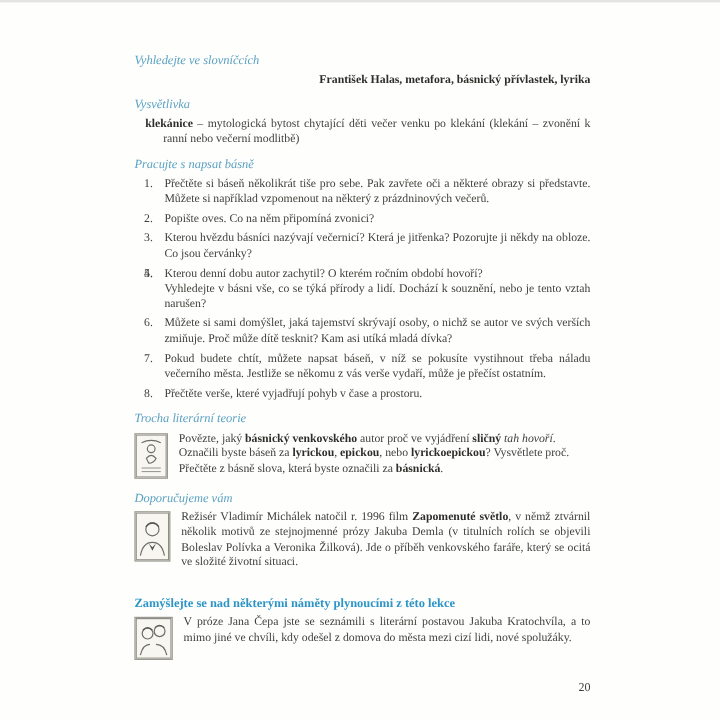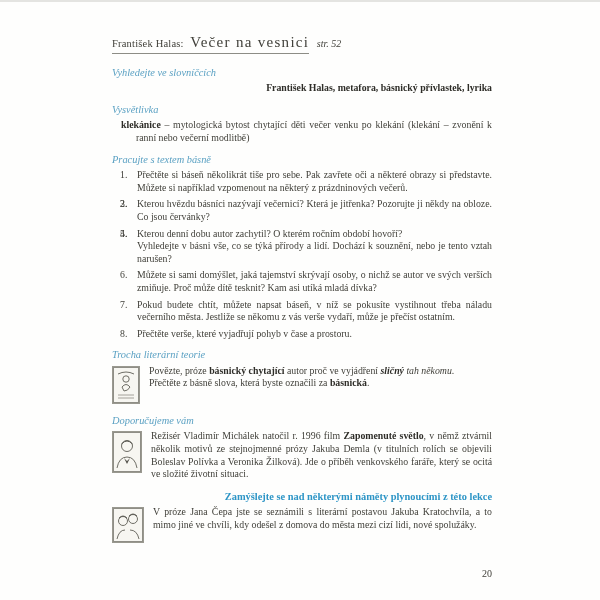--- a/index.html
+++ b/index.html
@@ -7,33 +7,33 @@
     width:600px; height:600px; position:relative; overflow:hidden;
     background:#fefefd;
     font-family:"Liberation Serif", serif;
     color:#41403a;
     border-top:2px solid #e4e4e1;
     box-sizing:border-box;
   }
   .content { position:absolute; left:112px; top:34px; width:380px; font-size:9.8px; line-height:12.6px; }
   b, .b { font-weight:bold; color:#2e2d28; }
   i { font-style:italic; }
-  .bi { font-weight:bold; font-style:italic; color:#2e2d28;margin-top:36px; }
+  .bi { font-weight:bold; color:#2e2d28;margin-top:36px; }
   .just { text-align:justify; }
 
   
   .header { white-space:nowrap; margin-bottom:13px; }
   .header-main { display:inline-block; border-bottom:1px solid #8d8d86; padding-bottom:2px; }
   .author { font-size:10.5px; letter-spacing:0.2px; }
   .title  { font-size:15px; letter-spacing:1.3px; margin-left:4px; }
   .pageref{ font-style:italic; font-size:10px; margin-left:5px; }
 
   
   .sec-head { color:#5ba1c3; font-style:italic; font-size:10.4px; margin:9px 0 3px 0; }
-  .sec-head.strong { font-style:normal; font-weight:bold; color:#2d95c6; margin-top:10px;text-align:right; }
+  .sec-head.strong { font-style:normal; font-weight:bold; color:#2d95c6; margin-top:22px; }
 
   .terms { font-weight:bold; color:#2e2d28; margin-left:22px;text-align:right; }
 
   .hang { padding-left:24px; text-indent:-15px; }
 
   
   .task-list { margin-top:2px; }
   .item { position:relative; padding-left:25px; margin-bottom:4px; }
   .item .num { position:absolute; left:8px; top:0; }
 
@@ -44,49 +44,43 @@
   .clr { clear:both; }
 
   .pagenum { position:absolute; top:566px; left:112px; width:380px; text-align:right; font-size:10px; color:#41403a; }
 </style>
 </head>
 <body>
 
 <div class="sheet">
   <div class="content">
 
-    <div class="header">
-      <span class="header-main">
-        <span class="author">František Halas:</span>
-        <span class="title">Večer na vesnici</span>
-      </span>
-      <span class="pageref">str. 52</span>
-    </div>
 
     <div class="section">
       <div class="sec-head">Vyhledejte ve slovníčcích</div>
       <div class="terms">František Halas, metafora, básnický přívlastek, lyrika</div>
     </div>
 
     <div class="section">
       <div class="sec-head">Vysvětlivka</div>
       <div class="hang just"><b>klekánice</b> <span>– mytologická bytost chytající děti večer venku po klekání (klekání – zvonění k ranní nebo večerní modlitbě)</span></div>
     </div>
 
     <div class="section">
-      <div class="sec-head">Pracujte s textem básně</div>
+      <div class="sec-head">Pracujte s napsat básně</div>
       <div class="task-list">
 
         <div class="item just">
           <span class="num">1.</span>
           <span>Přečtěte si báseň několikrát tiše pro sebe. Pak zavřete oči a některé obrazy si představte. Můžete si například vzpomenout na některý z prázdninových večerů.</span>
         </div>
 
         <div class="item just">
           <span class="num">2.</span>
+          <span>Popište oves. Co na něm připomíná zvonici?</span>
         </div>
 
         <div class="item just">
           <span class="num">3.</span>
           <span>Kterou hvězdu básníci nazývají večernicí? Která je jitřenka? Pozorujte ji někdy na obloze. Co jsou červánky?</span>
         </div>
 
         <div class="item just">
           <span class="num">4.</span>
         </div>
@@ -119,21 +113,22 @@
       <div class="sec-head">Trocha literární teorie</div>
       <div class="icon-box">
         <svg width="26" height="36" viewBox="0 0 26 36">
           <rect x="0.5" y="0.5" width="25" height="35" fill="#f7f6f1" stroke="#8f8e86"></rect>
           <path d="M5 7 Q13 3 21 7" fill="none" stroke="#6f6e66" stroke-width="1"></path>
           <circle cx="13" cy="12" r="3.2" fill="none" stroke="#6f6e66"></circle>
           <path d="M9 20 Q13 15 17 20 Q15 24 11 24 Z" fill="none" stroke="#6f6e66"></path>
           <path d="M5 28 H21 M5 31 H21" stroke="#8f8e86" stroke-width="0.8"></path>
         </svg>
       </div>
-      <div><span>Povězte, próze </span><b>básnický chytající</b><span> autor proč ve vyjádření </span><span class="bi">sličný</span><i> tah někomu</i><span>.</span></div>
+      <div><span>Povězte, jaký </span><b>básnický venkovského</b><span> autor proč ve vyjádření </span><span class="bi">sličný</span><i> tah hovoří</i><span>.</span></div>
+      <div><span>Označili byste báseň za </span><b>lyrickou</b><span>, </span><b>epickou</b><span>, nebo </span><b>lyrickoepickou</b><span>? Vysvětlete proč.</span></div>
       <div><span>Přečtěte z básně slova, která byste označili za </span><b>básnická</b><span>.</span></div>
       <div class="clr"></div>
     </div>
 
     <div class="section">
       <div class="sec-head">Doporučujeme vám</div>
       <div class="icon-box">
         <svg width="28" height="40" viewBox="0 0 28 40">
           <rect x="0.5" y="0.5" width="27" height="39" fill="#f7f6f1" stroke="#8f8e86"></rect>
           <circle cx="14" cy="14" r="5.5" fill="none" stroke="#6f6e66"></circle>

